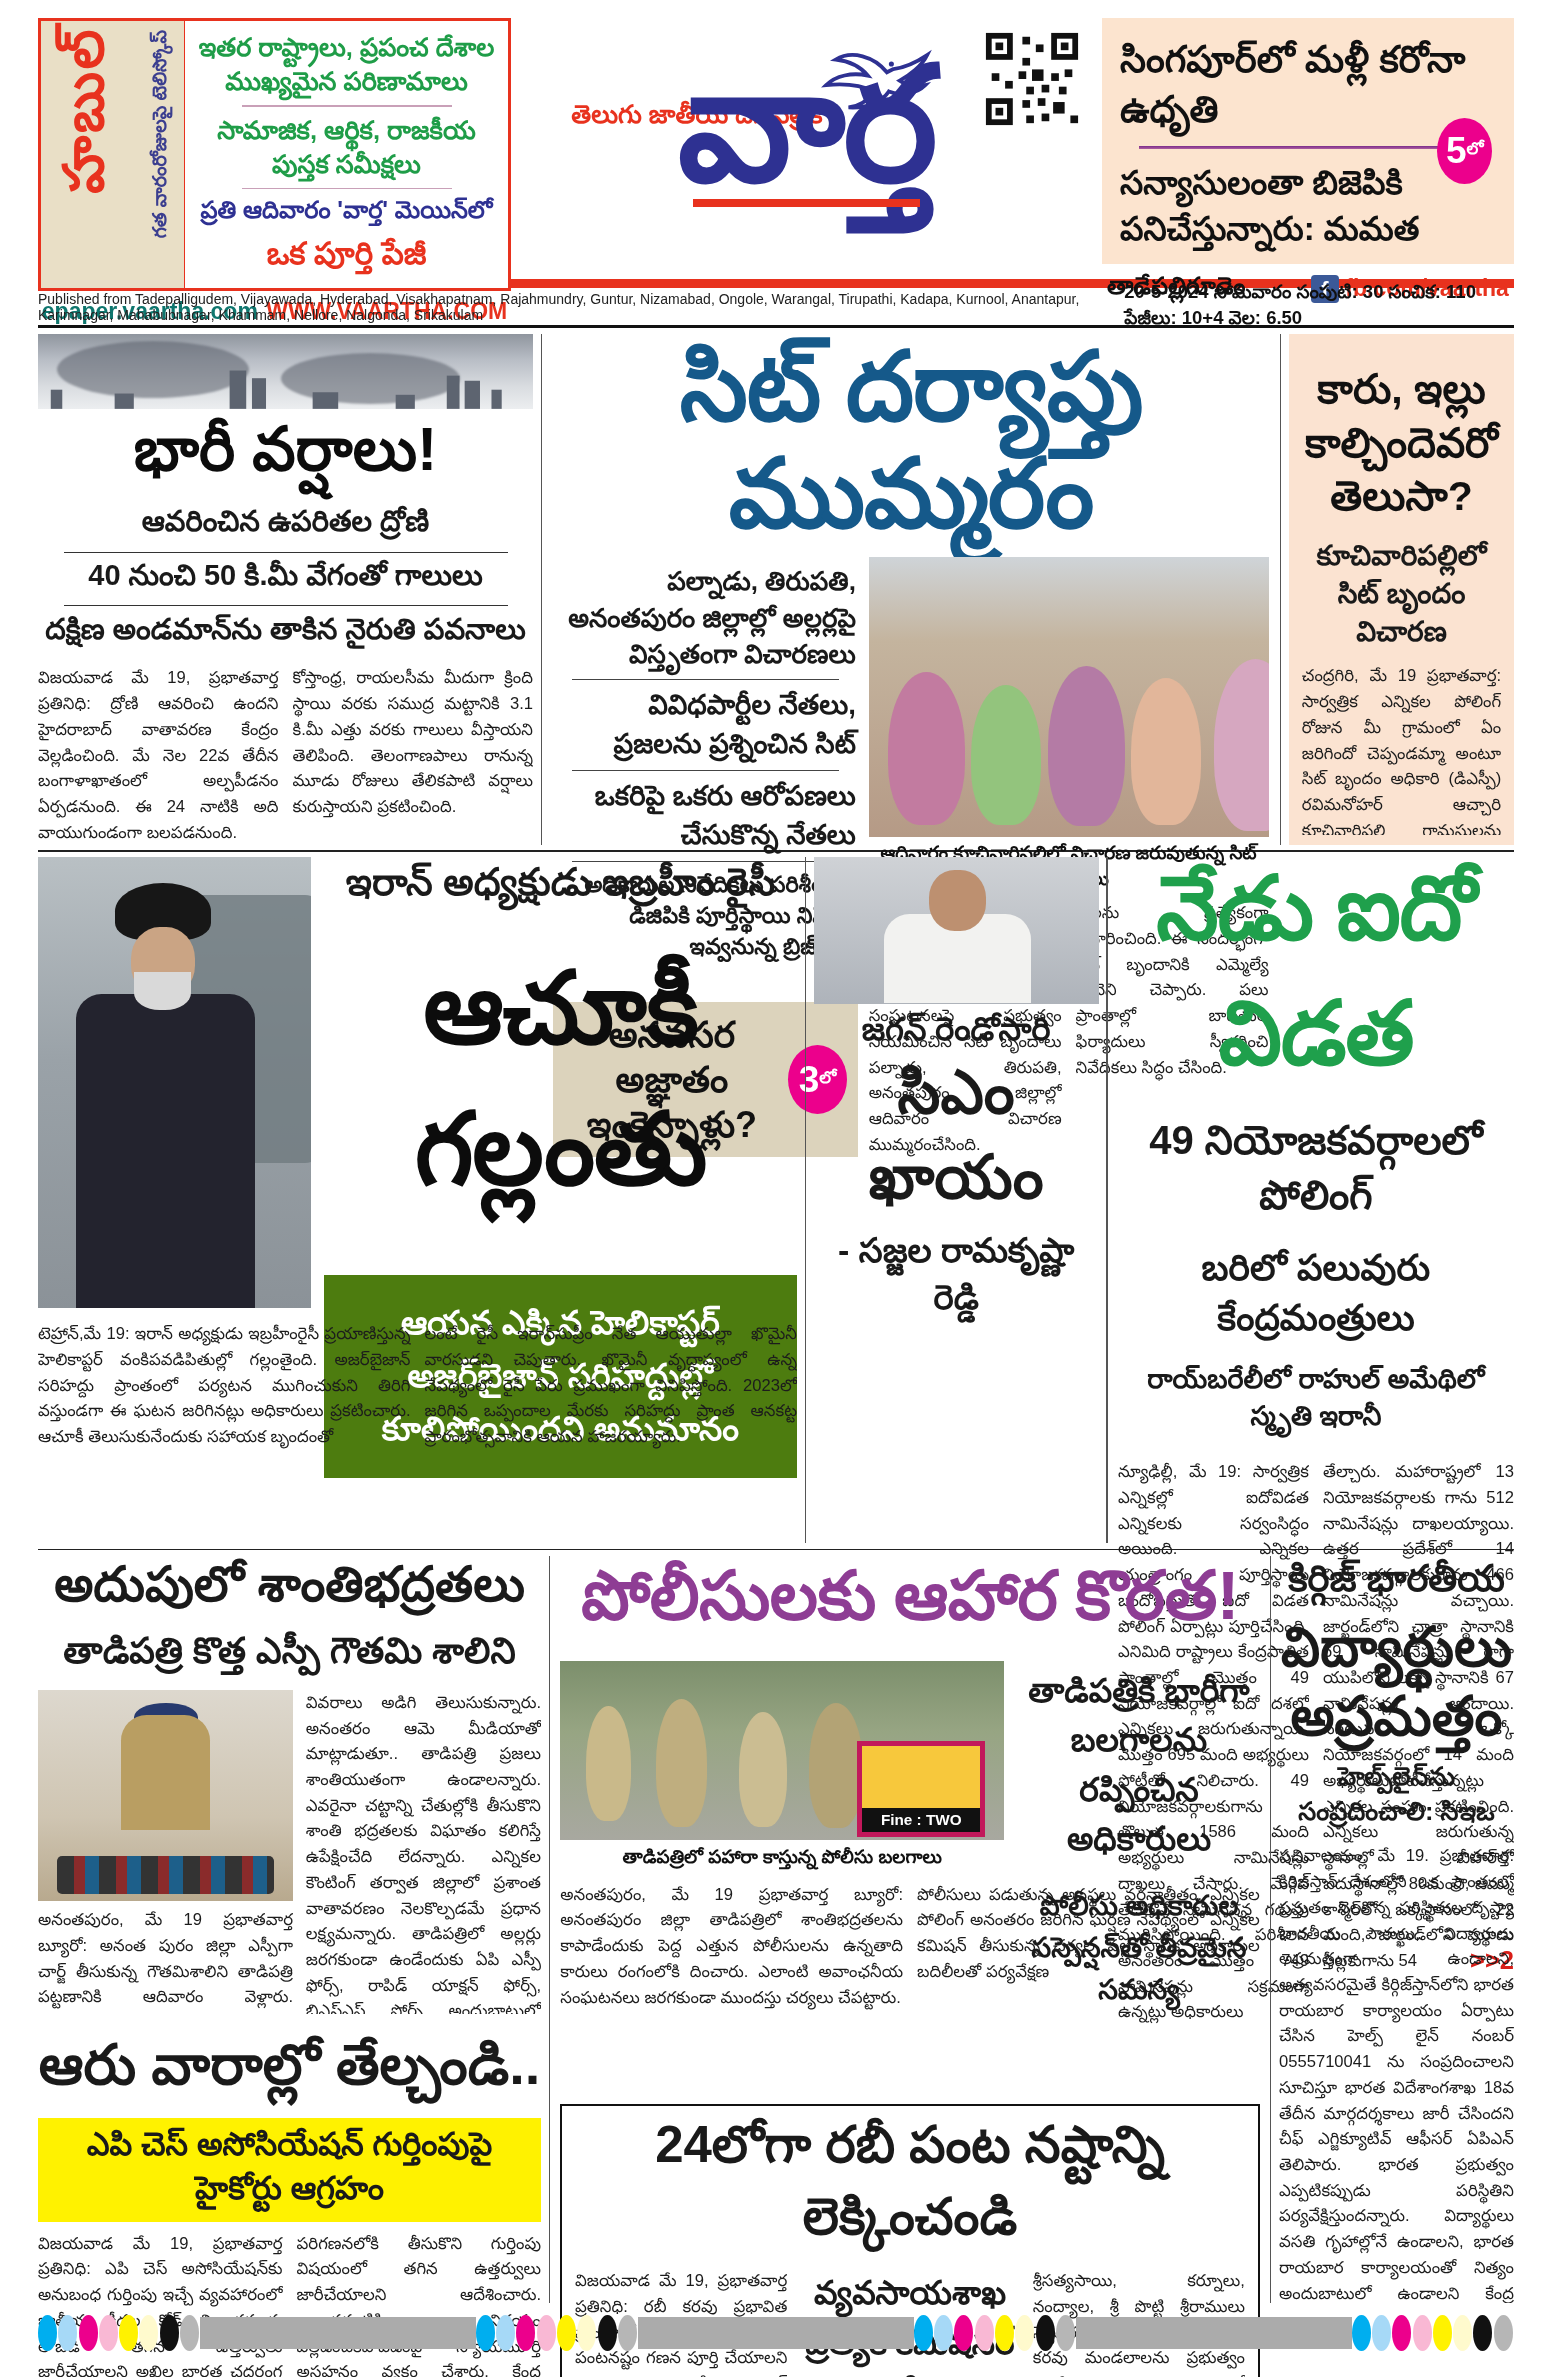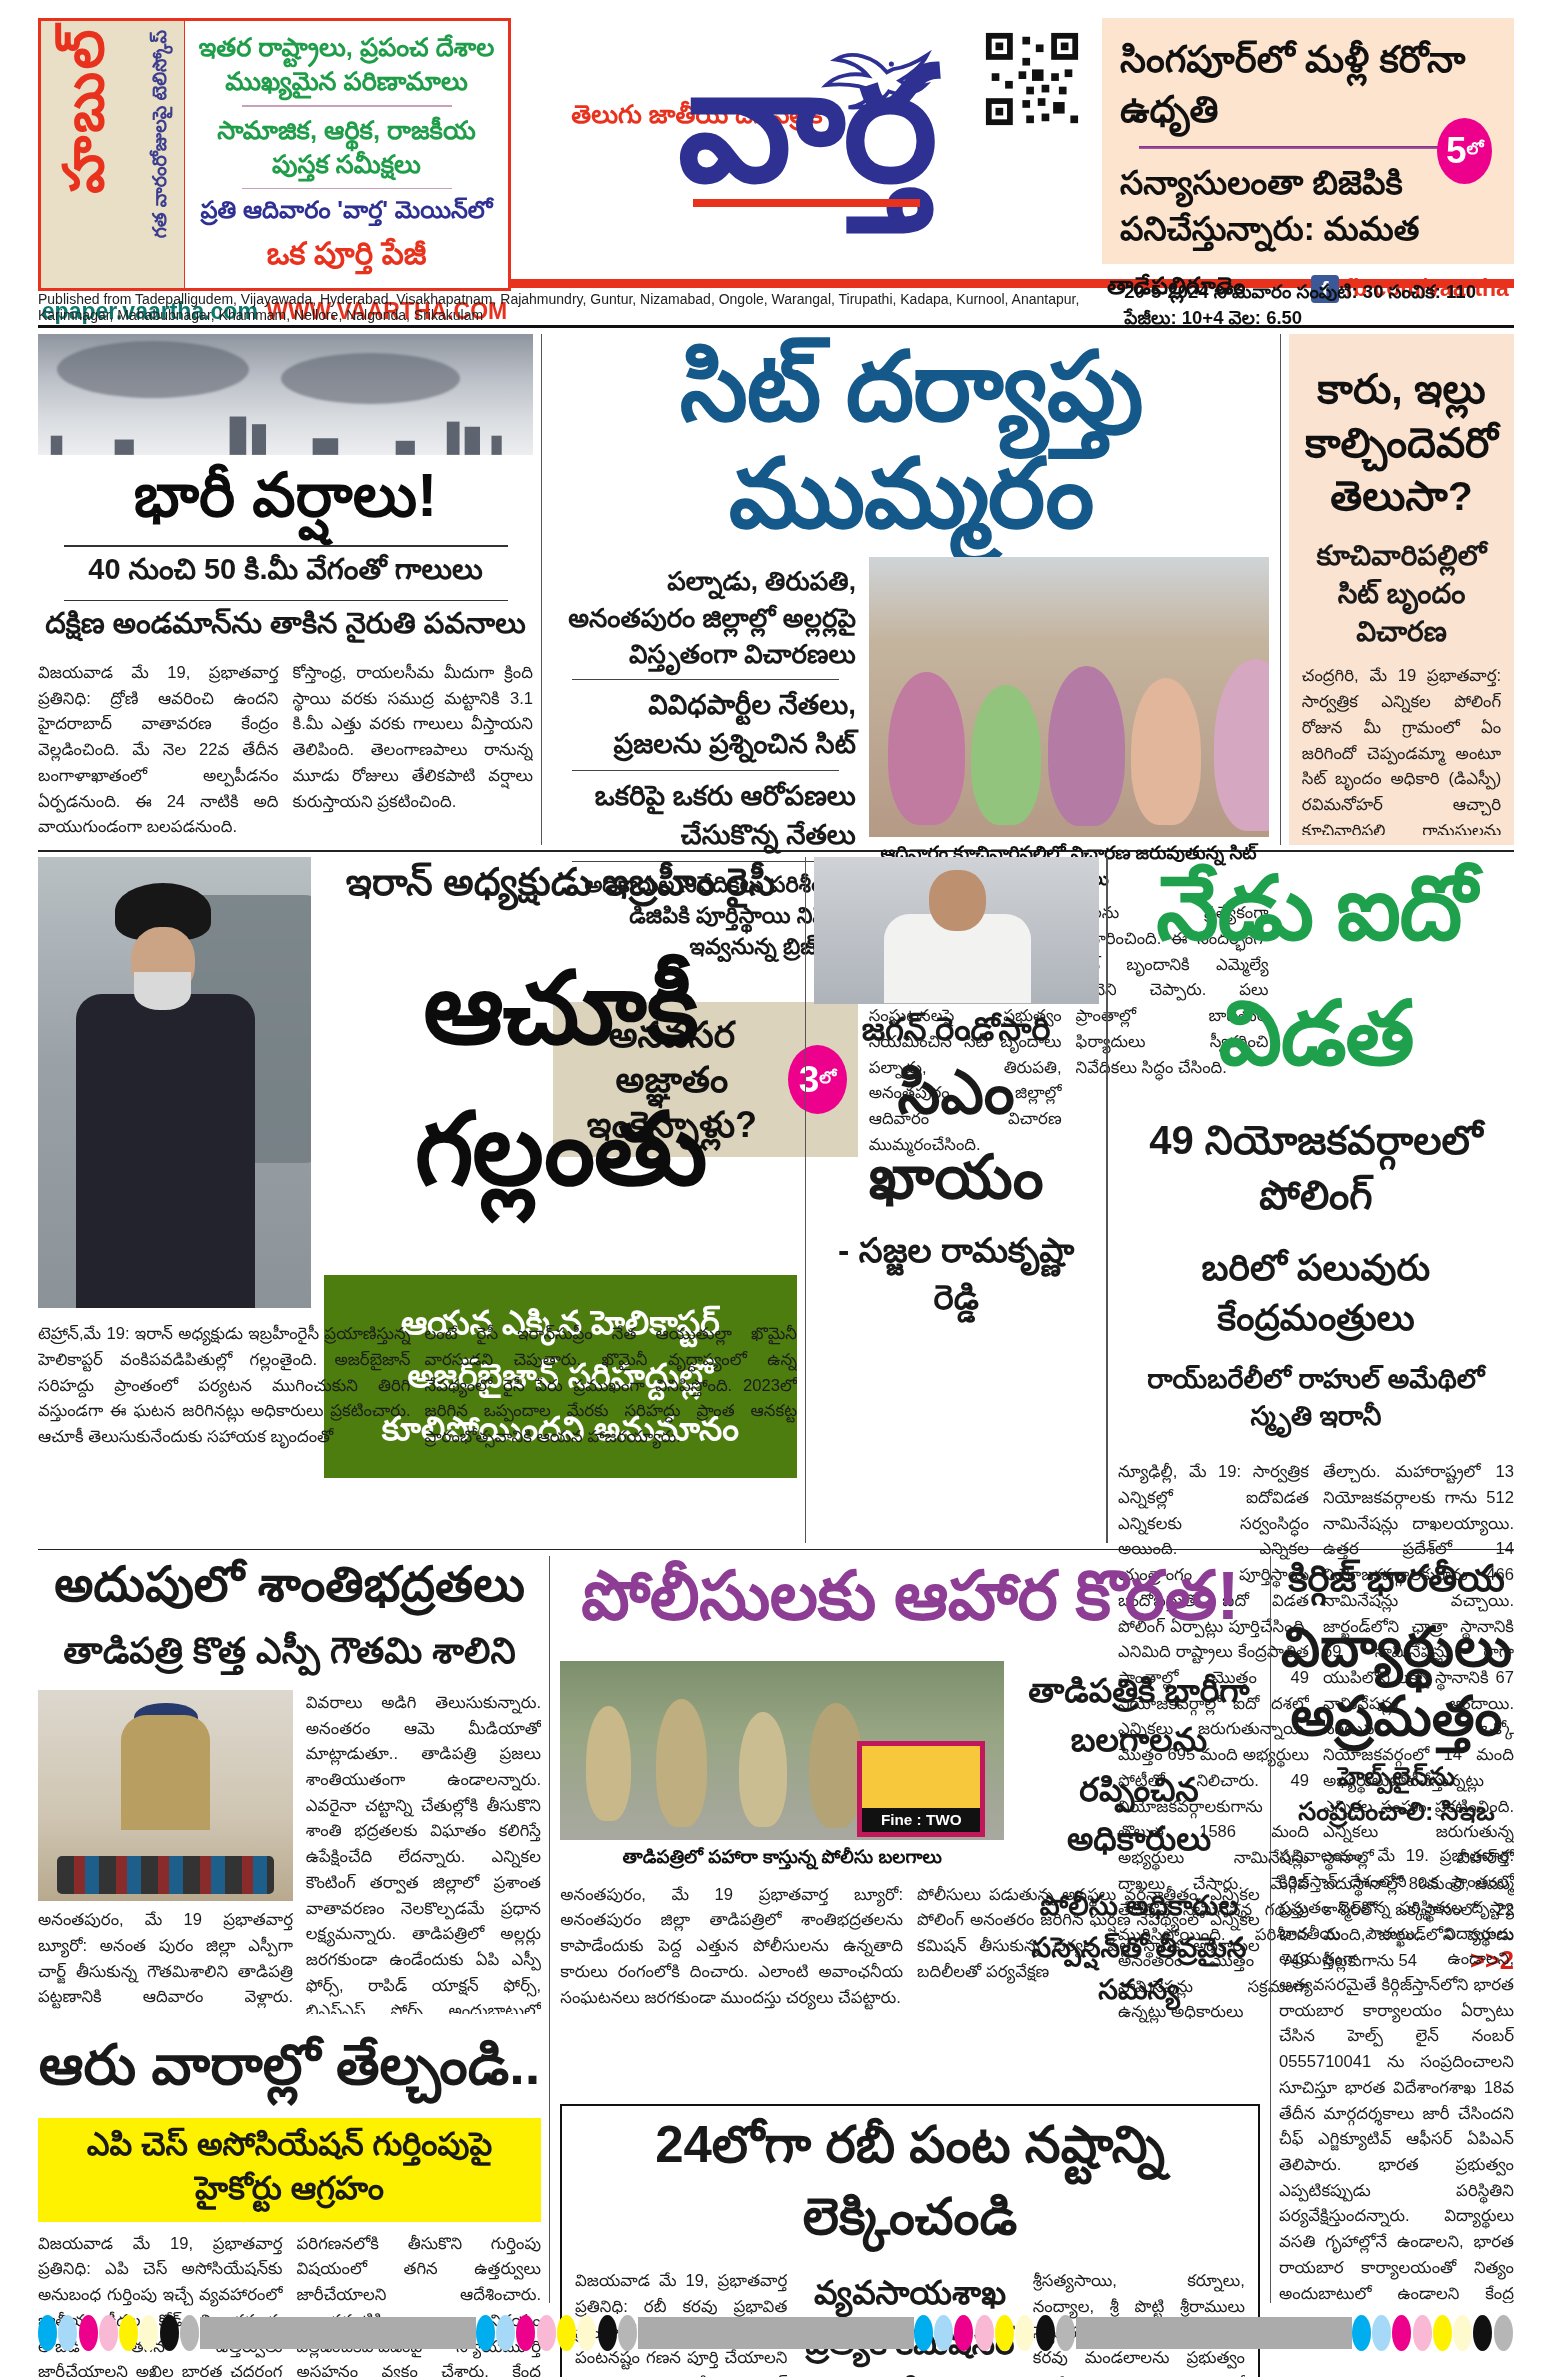--- a/index.html
+++ b/index.html
@@ -288,20 +288,21 @@
               <rect x="335" y="22" width="22" height="48"></rect>
               <rect x="430" y="44" width="40" height="26"></rect>
               <rect x="560" y="48" width="30" height="22"></rect>
               <rect x="640" y="18" width="20" height="52"></rect>
               <rect x="668" y="26" width="24" height="44"></rect>
               <rect x="710" y="40" width="16" height="30"></rect>
             </g>
         </svg>
       </div>
       <h1 class="weather-head">భారీ వర్షాలు!</h1>
+      <div class="weather-sub">ఆవరించిన ఉపరితల ద్రోణి</div>
       <div class="wsub-rule"></div>
       <div class="weather-sub">40 నుంచి 50 కి.మీ వేగంతో గాలులు</div>
       <div class="wsub-rule"></div>
       <div class="weather-sub">దక్షిణ అండమాన్‌ను తాకిన నైరుతి పవనాలు</div>
       <div class="body-cols weather-body">
         <div class="body-txt">విజయవాడ మే 19, ప్రభాతవార్త ప్రతినిధి: ద్రోణి ఆవరించి ఉందని హైదరాబాద్ వాతావరణ కేంద్రం వెల్లడించింది. మే నెల 22వ తేదీన బంగాళాఖాతంలో అల్పపీడనం ఏర్పడనుంది. ఈ 24 నాటికి అది వాయుగుండంగా బలపడనుంది.</div>
         <div class="body-txt">కోస్తాంధ్ర, రాయలసీమ మీదుగా క్రింది స్థాయి వరకు సముద్ర మట్టానికి 3.1 కి.మీ ఎత్తు వరకు గాలులు వీస్తాయని తెలిపింది. తెలంగాణపాలు రానున్న మూడు రోజులు తేలికపాటి వర్షాలు కురుస్తాయని ప్రకటించింది.</div>
       </div>
     </article>
 

